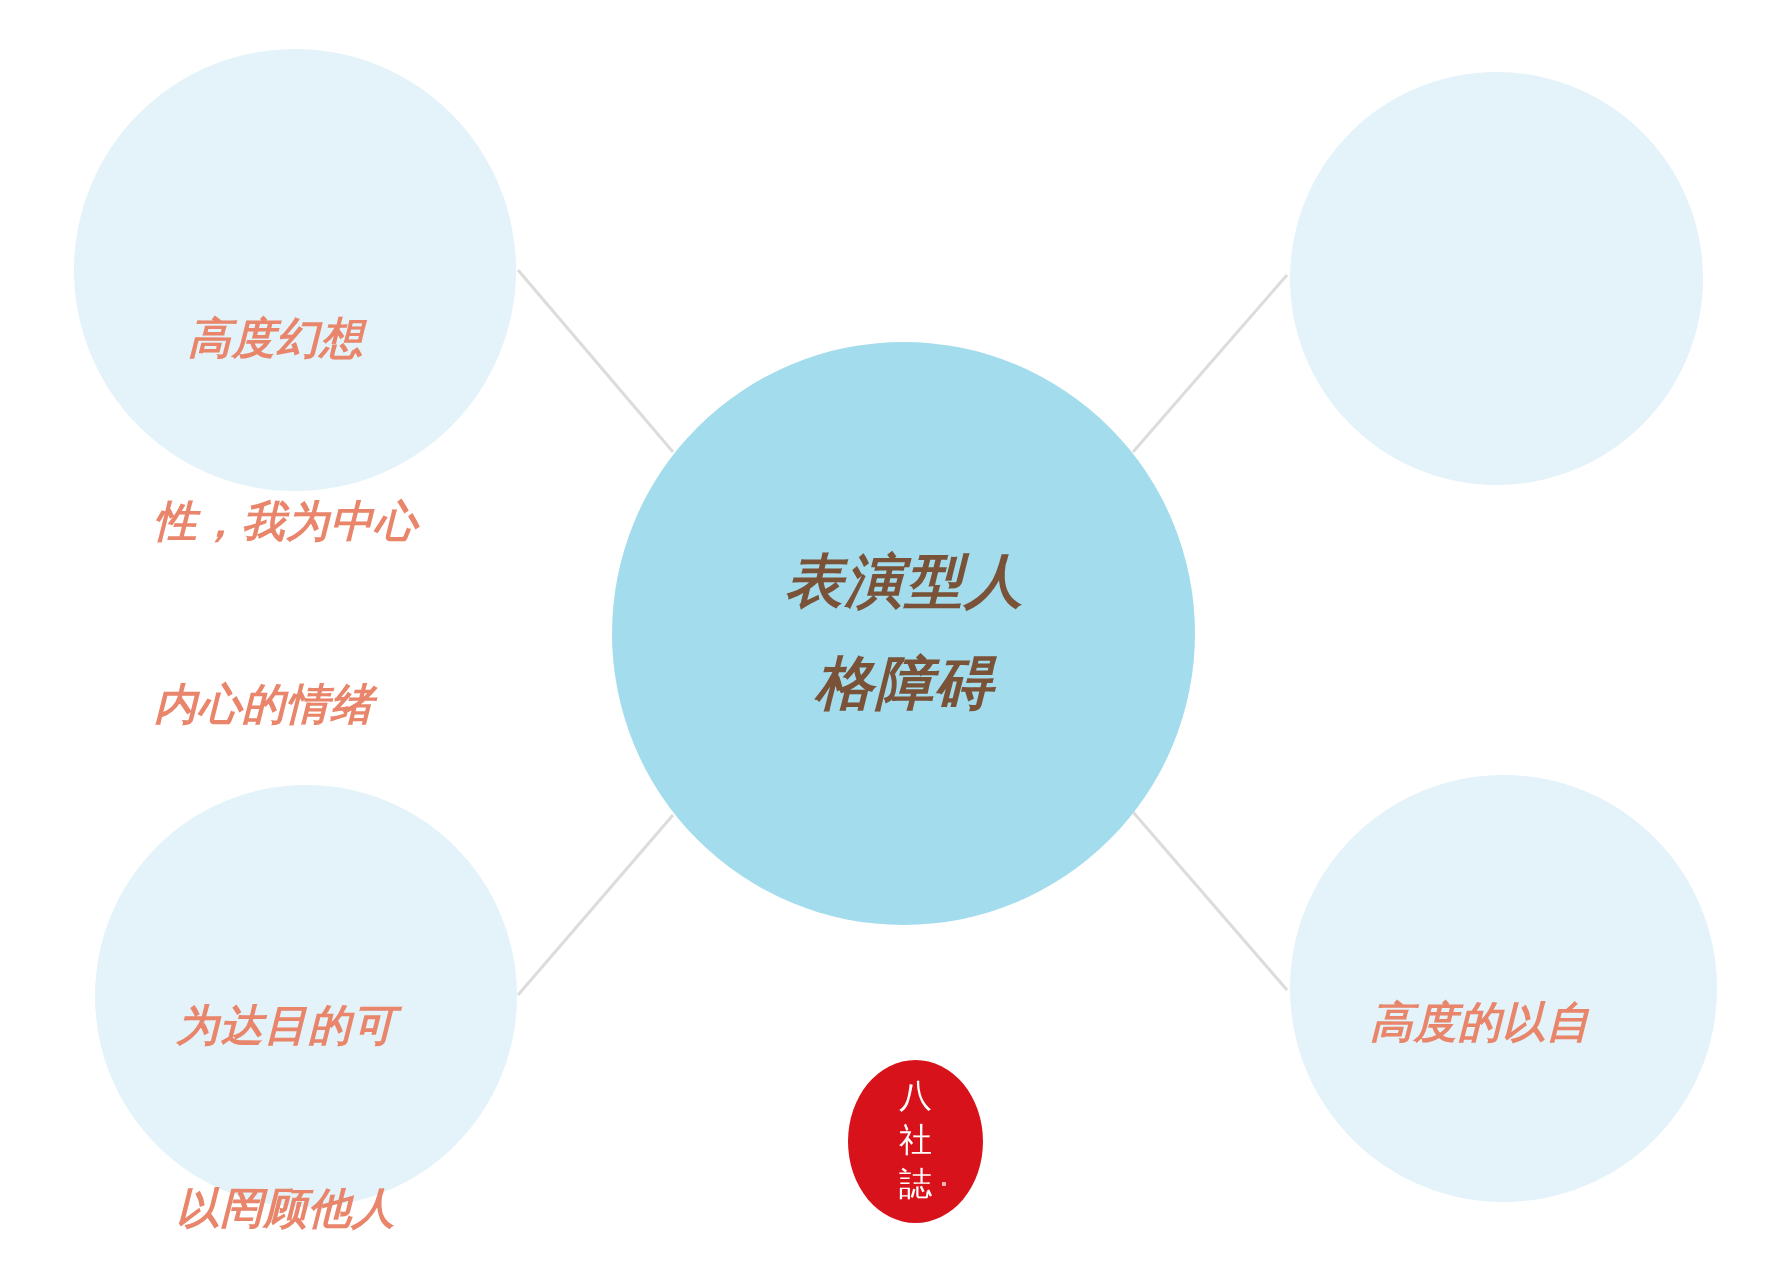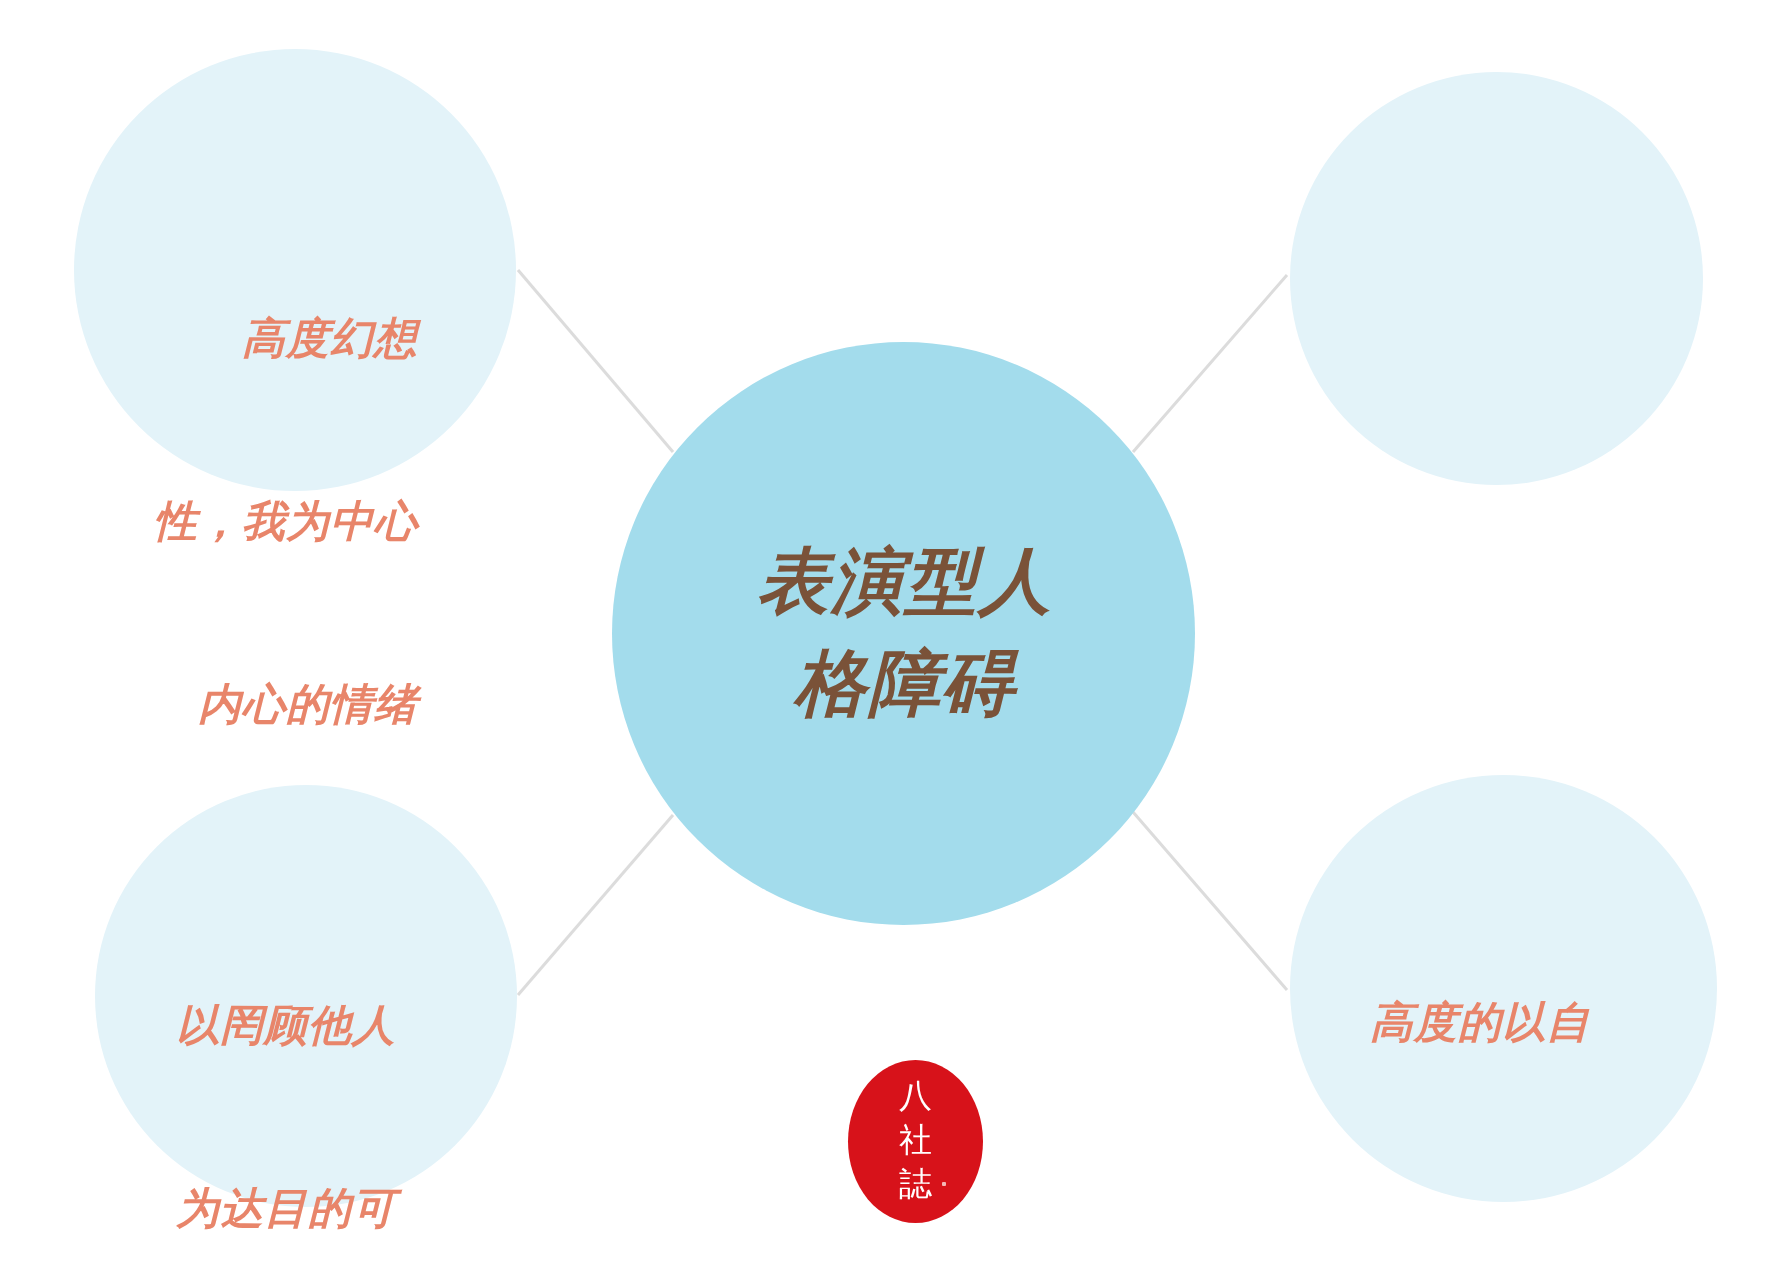--- a/index.html
+++ b/index.html
@@ -44,21 +44,21 @@
     }
     .center-title {
       position: absolute;
       left: 612px;
       top: 530px;
       width: 586px;
       text-align: center;
       color: #7a5238;
       font-weight: bold;
       font-style: italic;
-      font-size: 72px;
+      font-size: 58px;
       line-height: 102px;
       letter-spacing: 2px;
     }
     .center-title .line { display: block; }
     .logo {
       position: absolute;
       left: 848px;
       top: 1060px;
       width: 135px;
       height: 163px;
@@ -91,32 +91,32 @@
 <div id="canvas">
 
   <svg class="connectors" viewBox="0 0 1771 1280">
     <line x1="518" y1="270" x2="673" y2="452" stroke="#dcdcdc" stroke-width="3"></line>
     <line x1="1133" y1="452" x2="1287" y2="275" stroke="#dcdcdc" stroke-width="3"></line>
     <line x1="673" y1="815" x2="518" y2="995" stroke="#dcdcdc" stroke-width="3"></line>
     <line x1="1133" y1="812" x2="1287" y2="990" stroke="#dcdcdc" stroke-width="3"></line>
   </svg>
 
   <div class="circle" style="left:74px; top:49px; width:442px; height:442px;"></div>
-  <div class="node-text" style="left:154px; top:186px;text-align:right;">
+  <div class="node-text" style="left:154px; top:186px;">
     <span class="line" style="padding-left:34px;">高度幻想</span>
     <span class="line">性，我为中心</span>
     <span class="line">内心的情绪</span>
   </div>
 
   <div class="circle" style="left:1290px; top:72px; width:413px; height:413px;"></div>
 
   <div class="circle" style="left:95px; top:785px; width:422px; height:422px;"></div>
   <div class="node-text" style="left:176px; top:873px;">
+    <span class="line">为达目的可</span>
     <span class="line">以罔顾他人</span>
-    <span class="line">为达目的可</span>
     
     
   </div>
 
   <div class="circle" style="left:1290px; top:775px; width:427px; height:427px;"></div>
   <div class="node-text" style="left:1370px; top:870px;">
     <span class="line">高度的以自</span>
     
     
   </div>

